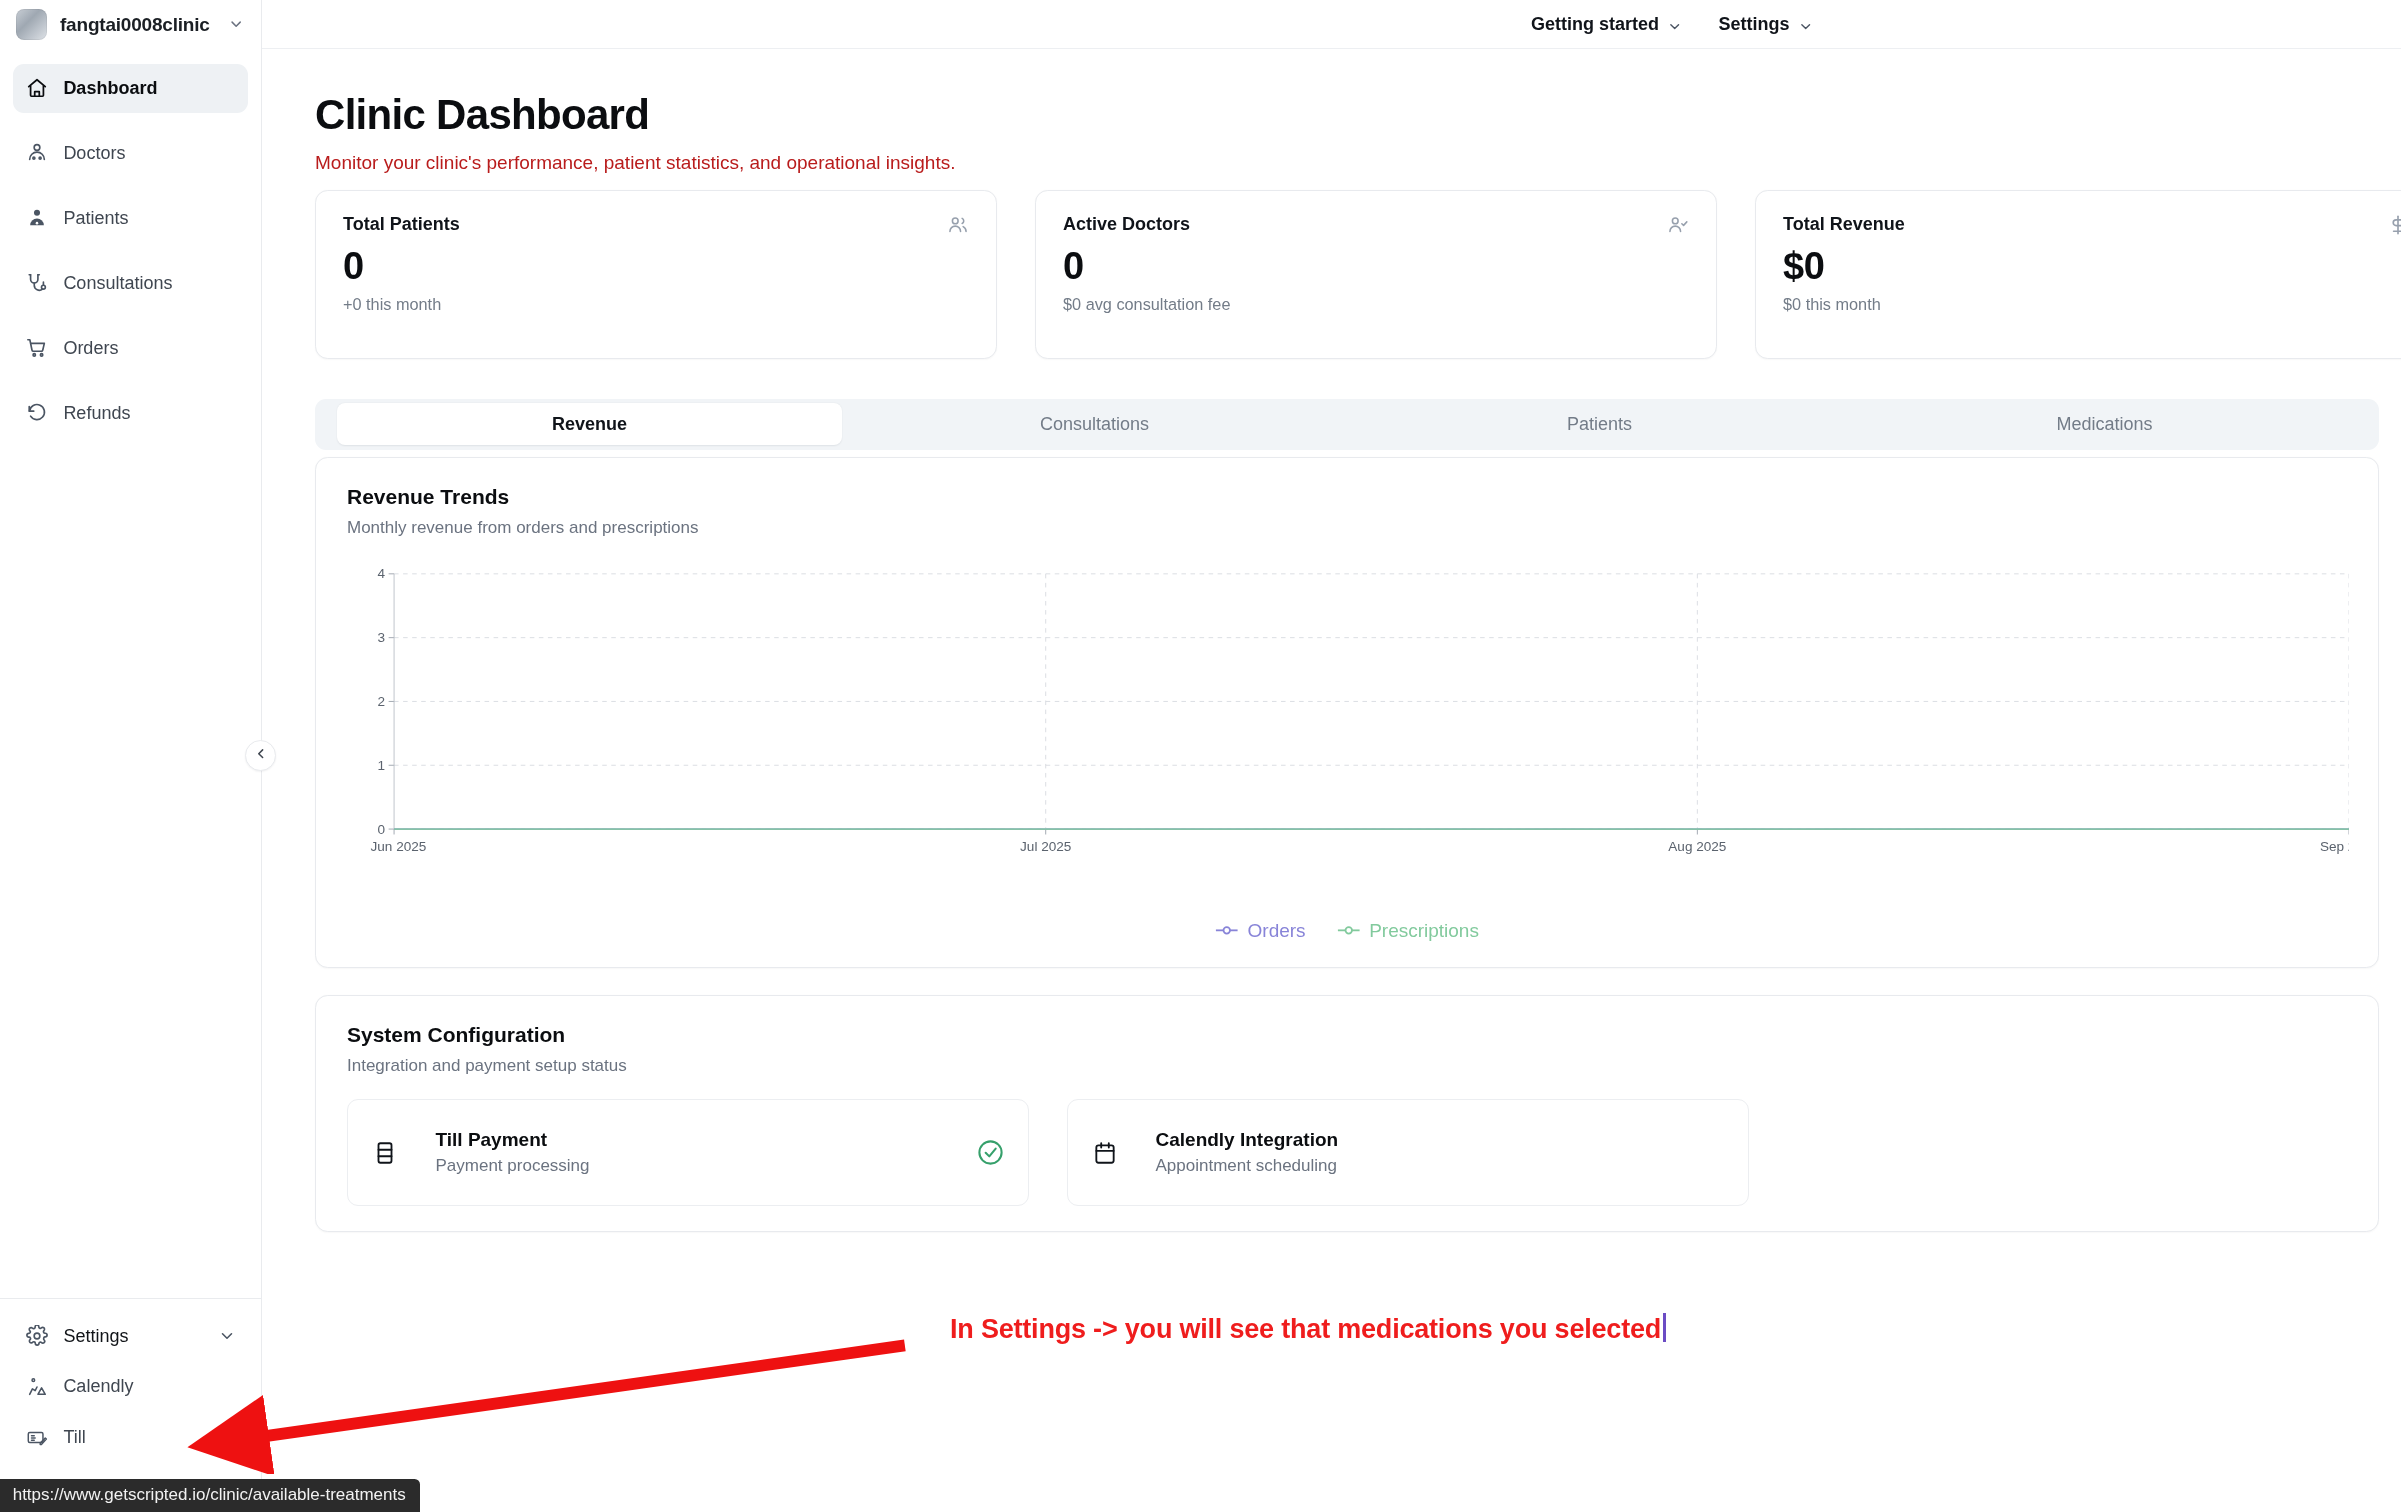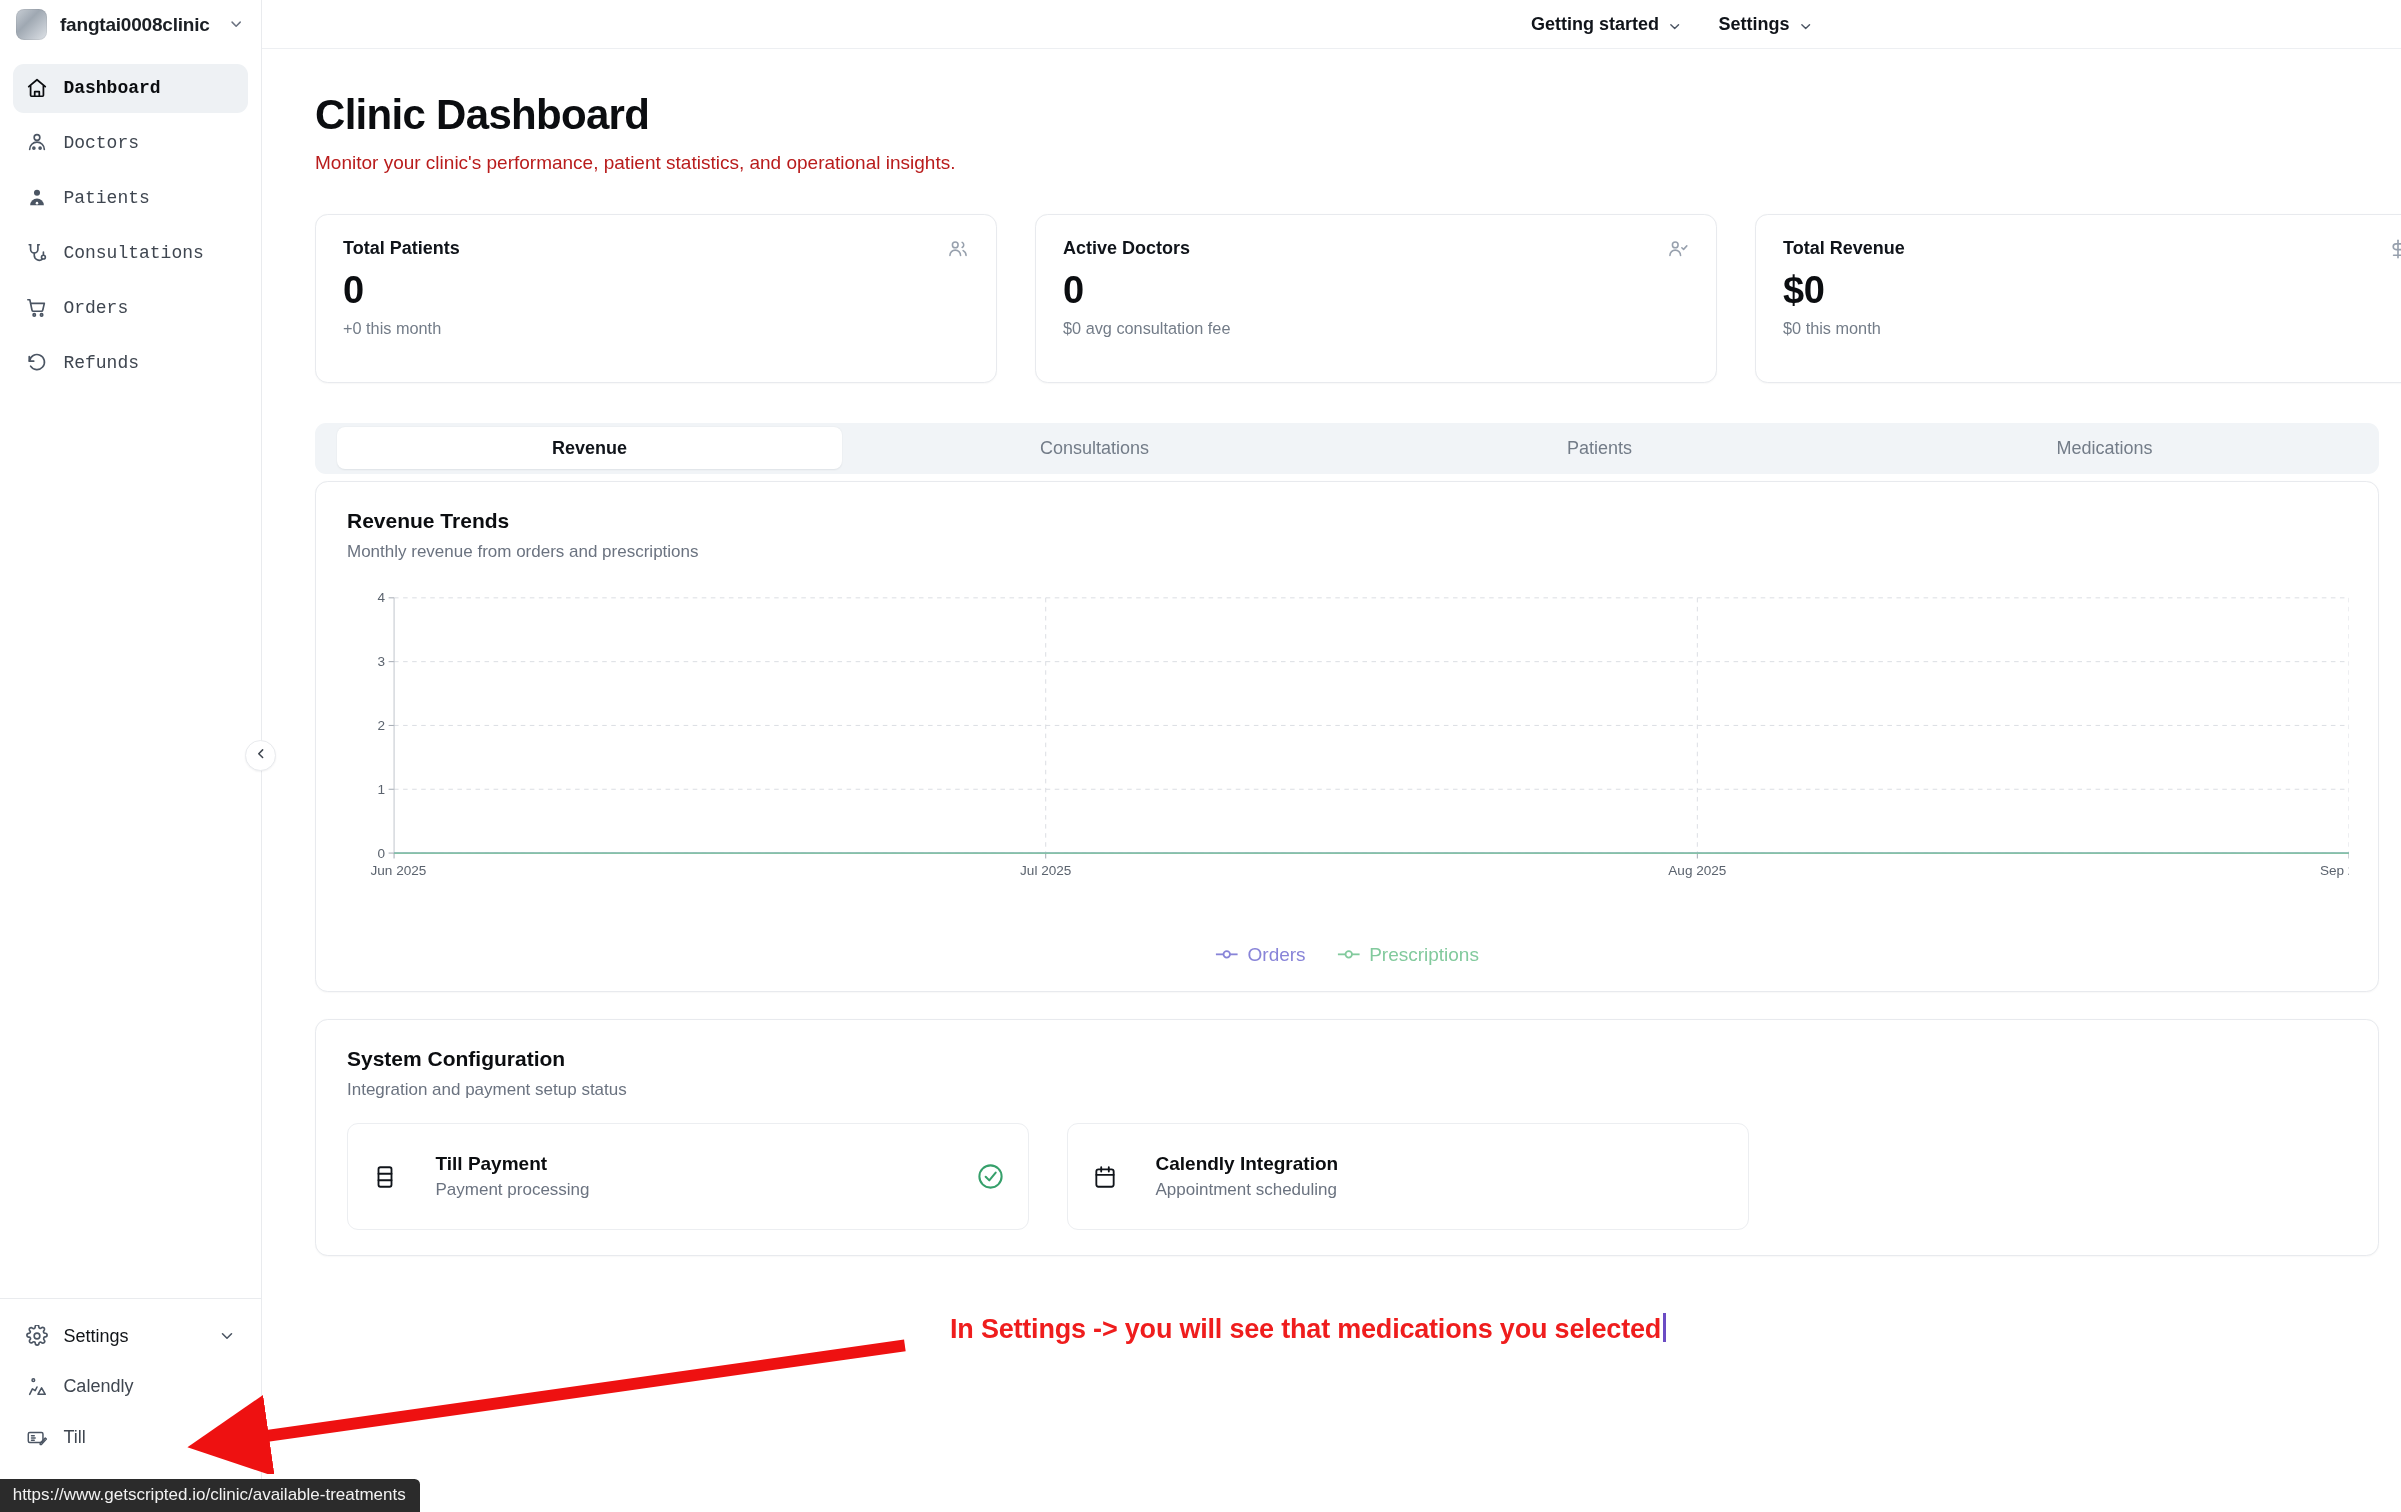--- a/index.html
+++ b/index.html
@@ -29,21 +29,21 @@
     background: linear-gradient(135deg,#c9cfd6 0%, #9fa8b2 40%, #dfe3e8 100%);
     flex: 0 0 31px;
     box-shadow: inset 0 0 0 0.9px rgba(0,0,0,.06);
   }
   .brand-name {
     font-size: 19px; font-weight: 600; color: #1b1f24; letter-spacing: -0.2px;
     white-space: nowrap;
   }
   .brand-caret { margin-left: 5.4px; color: #6b7280; display:flex; align-items:center;}
 
-  .nav-top { padding: 14.5px 12.7px 0 12.7px; display: flex; flex-direction: column; gap: 6px; font-family: Liberation Mono, monospace;}
+  .nav-top { padding: 14.5px 12.7px 0 12.7px; display: flex; flex-direction: column; gap: 16px;}
   .nav-item {
     display: flex; align-items: center; gap: 14.5px;
     height: 49px; padding: 0 12.7px;
     border-radius: 11px;
     color: #3f4650; font-size: 18px;
     cursor: pointer;
     white-space: nowrap;
   }
   .nav-item .nav-icon { width: 23.5px; height: 23.5px; flex: 0 0 23.5px; display:flex; align-items:center; justify-content:center; color:#4b5563;}
   .nav-item.active { background: #eef1f4; color: #0b0d10; font-weight: 600; }
@@ -79,21 +79,21 @@
     border-bottom: 0.9px solid #edeff2;
   }
   .topbar-item { display:flex; align-items:flex-end; gap:8.1px; font-size:18px; font-weight:600; color:#10141a; cursor:pointer; white-space:nowrap;}
   .topbar-item .chev { color:#4b5563; display:flex; }
 
   .content { padding: 42px 0 0 53px; }
   .page-title { font-size: 42px; font-weight: 800; color:#0b0d10; letter-spacing:-0.7px; }
   .page-sub { font-size: 19px; color:#b91c1c; margin-top: 12.7px; }
 
   
-  .stats { display: flex; gap: 38px; margin-top: 40px; }
+  .stats { display: flex; gap: 38px; margin-top: 16px; }
   .stat-card {
     width: 682px; height: 169px; flex: 0 0 682px;
     background:#fff; border:0.9px solid #e8eaee; border-radius: 12.7px;
     padding: 23.5px 27px 0 27px;
     box-shadow: 0 0.9px 1.8px rgba(16,24,40,.03);
     position: relative;
   }
   .stat-head { display:flex; align-items:flex-start; justify-content:space-between;}
   .stat-label { font-size:18px; font-weight:600; color:#10141a;}
   .stat-icon { color:#97a0ad; display:flex; }

